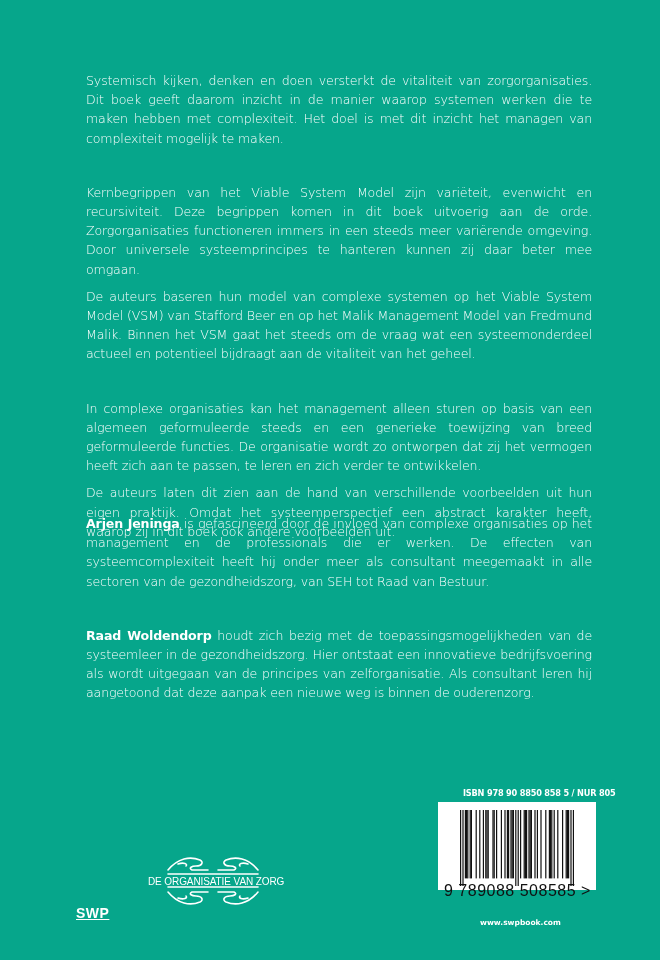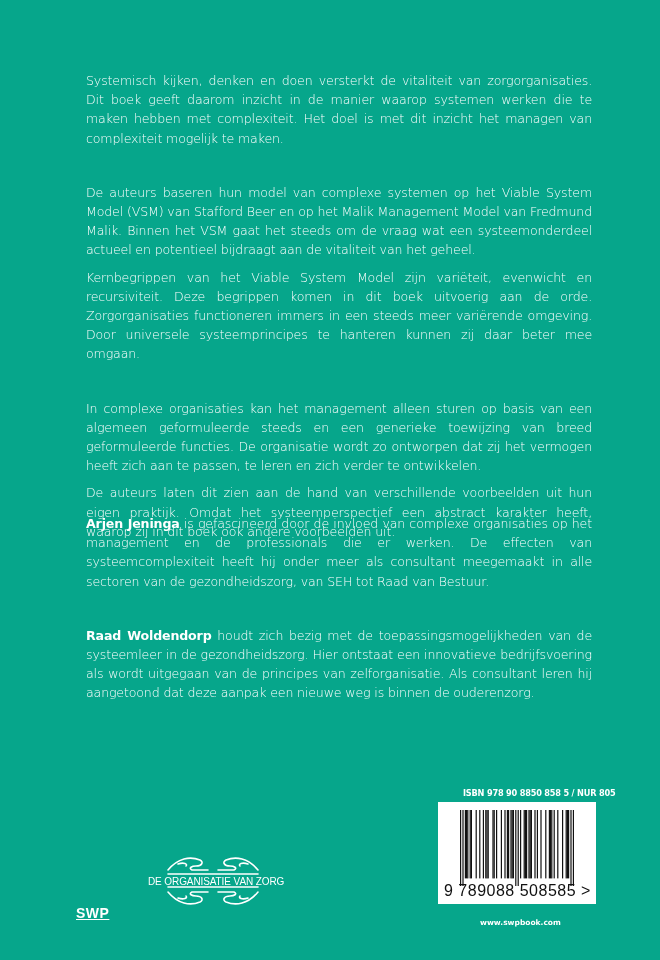--- a/index.html
+++ b/index.html
@@ -43,21 +43,21 @@
       letter-spacing: -0.2px;
       color: #fff;
       white-space: nowrap;
       padding-left: 14px;
     }
     .barcode-box {
       position: absolute;
       left: 438px;
       top: 802px;
       width: 158px;
-      height: 102px;
+      height: 88px;
       background: #ffffff;
     }
     .barcode-bars {
       position: absolute;
       left: 22px;
       top: 8px;
       width: 114px;
       height: 76px;
     }
     .barcode-digits {
@@ -110,22 +110,22 @@
       color: #fff;
       white-space: nowrap;
     }
   </style>
 </head>
 <body>
 
 <div class="text-block" id="blurb">
   <p>Systemisch kijken, denken en doen versterkt de vitaliteit van zorgorganisaties. Dit boek geeft daarom inzicht in de manier waarop systemen werken die te maken hebben met complexiteit. Het doel is met dit inzicht het managen van complexiteit mogelijk te maken.</p>
   <div class="gap"></div>
+  <p>Kernbegrippen van het Viable System Model zijn variëteit, evenwicht en recursiviteit. Deze begrippen komen in dit boek uitvoerig aan de orde. Zorgorganisaties functioneren immers in een steeds meer variërende omgeving. Door universele systeemprincipes te hanteren kunnen zij daar beter mee omgaan.</p>
   <p>De auteurs baseren hun model van complexe systemen op het Viable System Model (VSM) van Stafford Beer en op het Malik Management Model van Fredmund Malik. Binnen het VSM gaat het steeds om de vraag wat een systeemonderdeel actueel en potentieel bijdraagt aan de vitaliteit van het geheel.</p>
-  <p>Kernbegrippen van het Viable System Model zijn variëteit, evenwicht en recursiviteit. Deze begrippen komen in dit boek uitvoerig aan de orde. Zorgorganisaties functioneren immers in een steeds meer variërende omgeving. Door universele systeemprincipes te hanteren kunnen zij daar beter mee omgaan.</p>
   <div class="gap"></div>
   <p>In complexe organisaties kan het management alleen sturen op basis van een algemeen geformuleerde steeds en een generieke toewijzing van breed geformuleerde functies. De organisatie wordt zo ontworpen dat zij het vermogen heeft zich aan te passen, te leren en zich verder te ontwikkelen.</p>
   <p>De auteurs laten dit zien aan de hand van verschillende voorbeelden uit hun eigen praktijk. Omdat het systeemperspectief een abstract karakter heeft, waarop zij in dit boek ook andere voorbeelden uit.</p>
   <div class="gap"></div>
 </div>
 
 <div class="text-block" id="bios">
   <p><b>Arjen Jeninga</b><span> is gefascineerd door de invloed van complexe organisaties op het management en de professionals die er werken. De effecten van systeemcomplexiteit heeft hij onder meer als consultant meegemaakt in alle sectoren van de gezondheidszorg, van SEH tot Raad van Bestuur.</span></p>
   <div class="gap"></div>
   <p><b>Raad Woldendorp</b><span> houdt zich bezig met de toepassingsmogelijkheden van de systeemleer in de gezondheidszorg. Hier ontstaat een innovatieve bedrijfsvoering als wordt uitgegaan van de principes van zelforganisatie. Als consultant leren hij aangetoond dat deze aanpak een nieuwe weg is binnen de ouderenzorg.</span></p>

